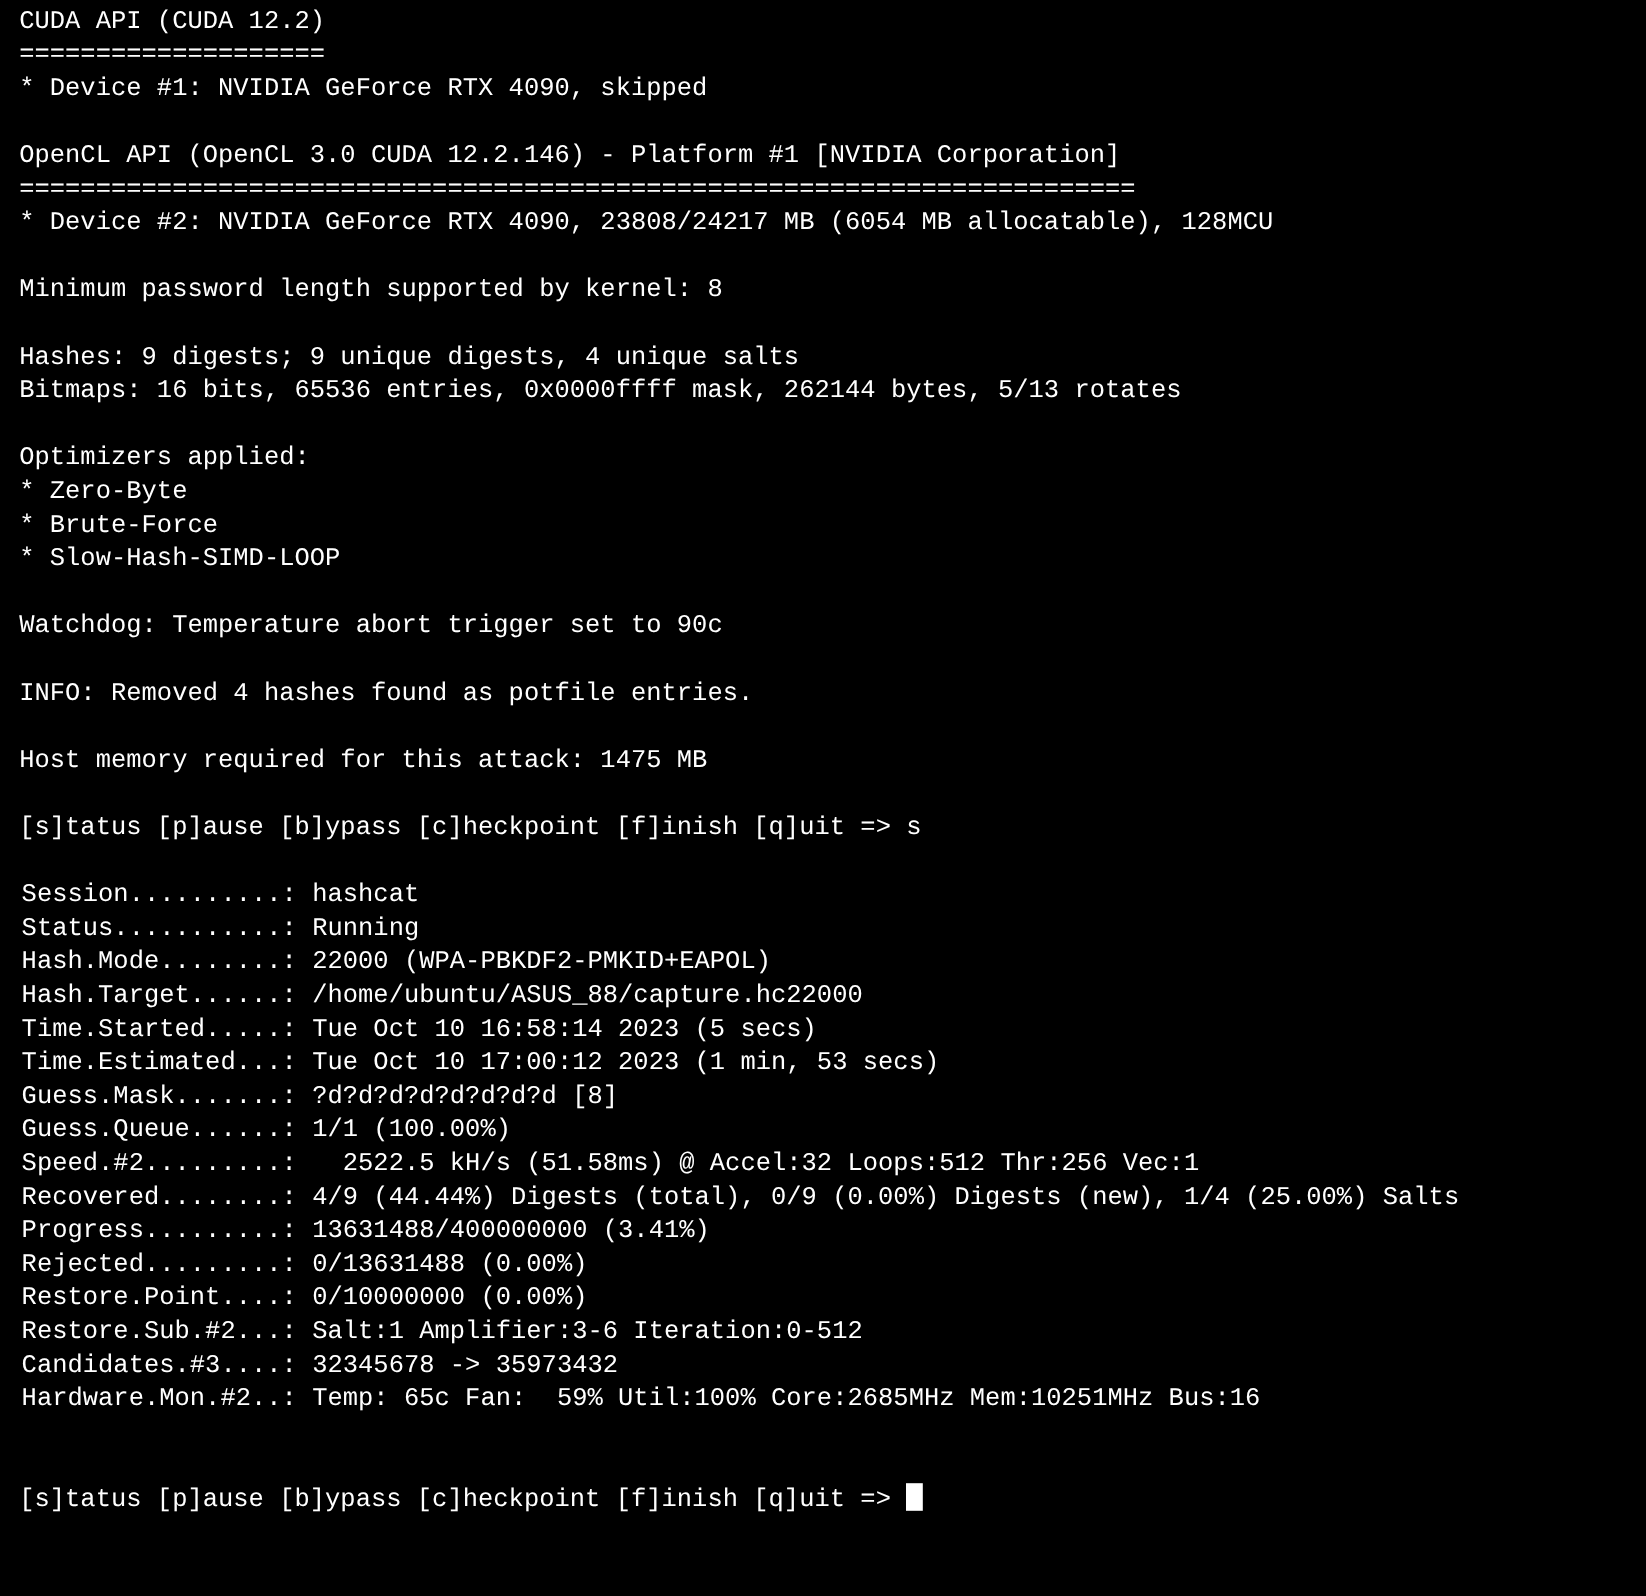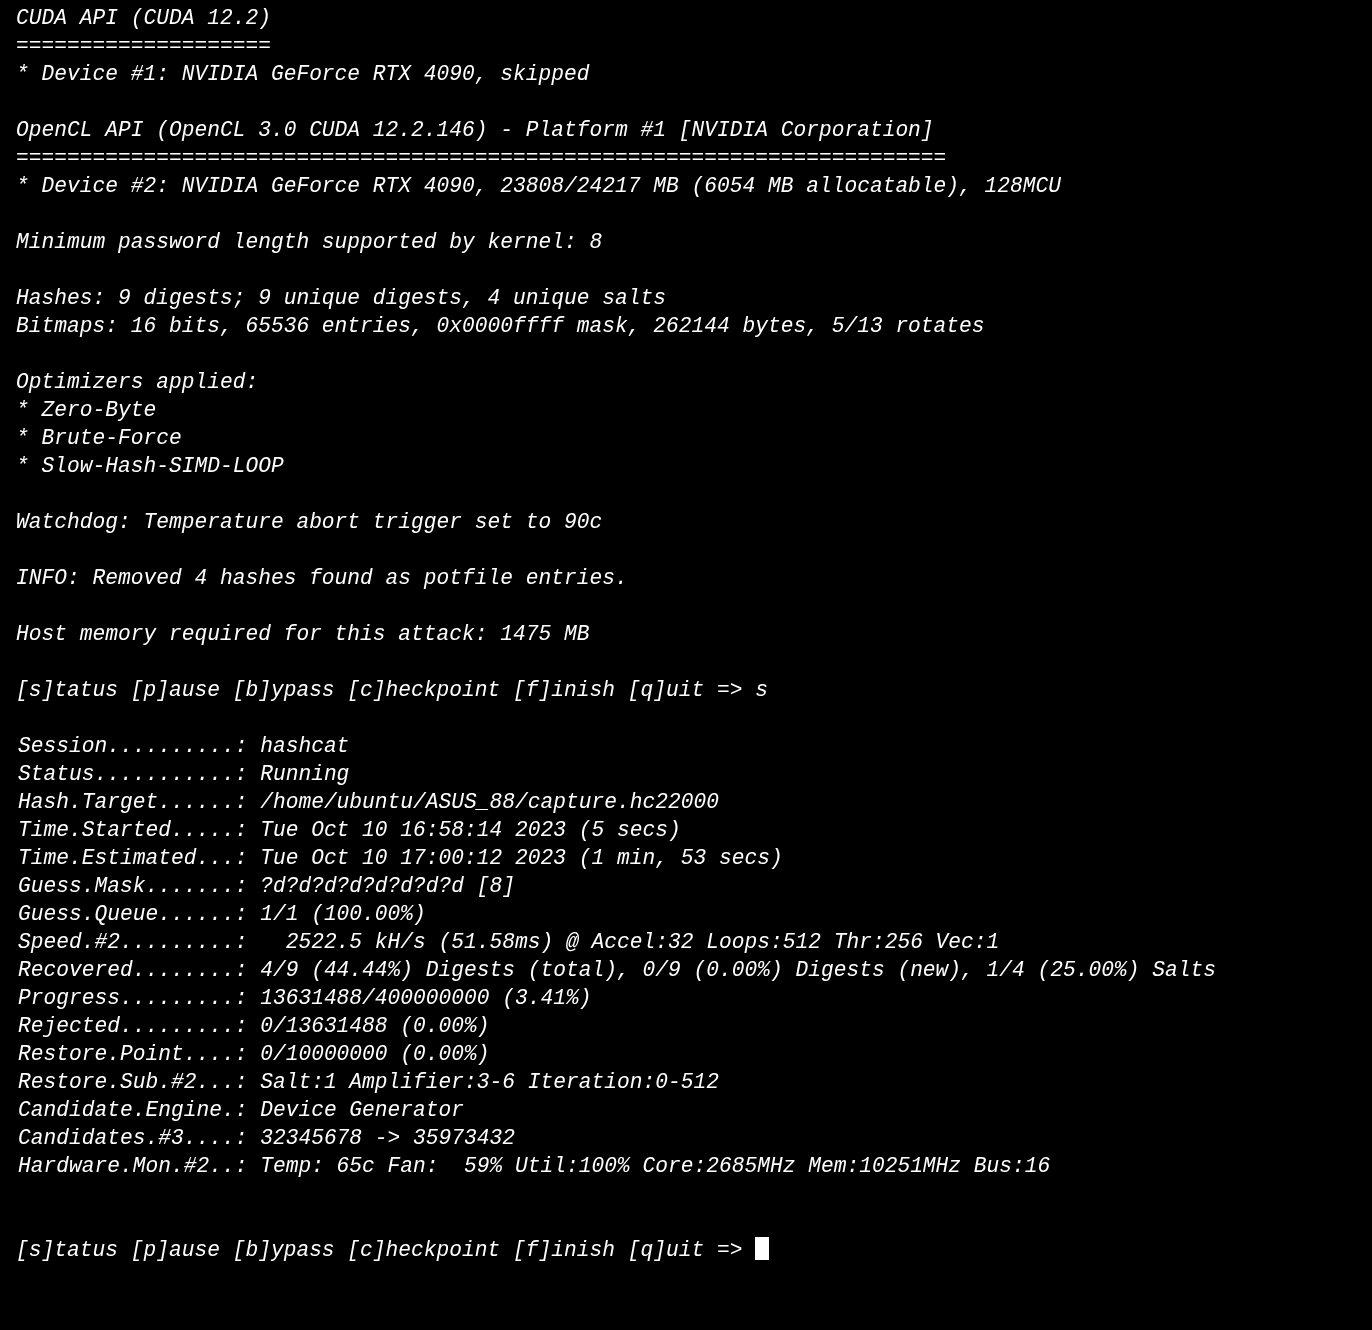--- a/index.html
+++ b/index.html
@@ -18,21 +18,20 @@
     height: 1330px;
     background: #000000;
     color: #ffffff;
     font-family: "Liberation Mono", "DejaVu Sans Mono", monospace;
     font-size: 21.2px;
     line-height: 28px;
     letter-spacing: 0.03px;
     padding: 4px 0 0 0;
     box-sizing: border-box;
     position: relative;
-    font-style: italic;
   }
   .line {
     white-space: pre;
     height: 28px;
     padding-left: 16px;
     box-sizing: border-box;
     font-variant-ligatures: none;
   }
   .line.blank {
     height: 28px;
@@ -87,32 +86,32 @@
   <div class="line blank"></div>
 
   <div class="line">Host memory required for this attack: 1475 MB</div>
   <div class="line blank"></div>
 
   <div class="line"><span>[s]tatus [p]ause [b]ypass [c]heckpoint [f]inish [q]uit =&gt; </span><span>s</span></div>
   <div class="line blank"></div>
 
   <div class="line status"><span>Session..........:</span><span> </span><span>hashcat</span></div>
   <div class="line status"><span>Status...........:</span><span> </span><span>Running</span></div>
+  <div class="line status"><span>Hash.Mode........:</span><span> </span><span>22000 (WPA-PBKDF2-PMKID+EAPOL)</span></div>
   <div class="line status"><span>Hash.Target......:</span><span> </span><span>/home/ubuntu/ASUS_88/capture.hc22000</span></div>
   <div class="line status"><span>Time.Started.....:</span><span> </span><span>Tue Oct 10 16:58:14 2023 (5 secs)</span></div>
   <div class="line status"><span>Time.Estimated...:</span><span> </span><span>Tue Oct 10 17:00:12 2023 (1 min, 53 secs)</span></div>
   <div class="line status"><span>Guess.Mask.......:</span><span> </span><span>?d?d?d?d?d?d?d?d [8]</span></div>
   <div class="line status"><span>Guess.Queue......:</span><span> </span><span>1/1 (100.00%)</span></div>
   <div class="line status"><span>Speed.#2.........:</span><span> </span><span>  2522.5 kH/s (51.58ms) @ Accel:32 Loops:512 Thr:256 Vec:1</span></div>
   <div class="line status"><span>Recovered........:</span><span> </span><span>4/9 (44.44%) Digests (total), 0/9 (0.00%) Digests (new), 1/4 (25.00%) Salts</span></div>
   <div class="line status"><span>Progress.........:</span><span> </span><span>13631488/400000000 (3.41%)</span></div>
   <div class="line status"><span>Rejected.........:</span><span> </span><span>0/13631488 (0.00%)</span></div>
   <div class="line status"><span>Restore.Point....:</span><span> </span><span>0/10000000 (0.00%)</span></div>
   <div class="line status"><span>Restore.Sub.#2...:</span><span> </span><span>Salt:1 Amplifier:3-6 Iteration:0-512</span></div>
-  <div class="line status"><span>Candidate.Engine.:</span><span> </span><span>Device Generator</span></div>
   <div class="line status"><span>Candidates.#3....:</span><span> </span><span>32345678 -&gt; 35973432</span></div>
   <div class="line status"><span>Hardware.Mon.#2..:</span><span> </span><span>Temp: 65c Fan:  59% Util:100% Core:2685MHz Mem:10251MHz Bus:16</span></div>
 
   <div class="line blank"></div>
   <div class="line blank"></div>
 
   <div class="line"><span>[s]tatus [p]ause [b]ypass [c]heckpoint [f]inish [q]uit =&gt; </span><span></span><span class="cursor" style="background: rgb(255, 255, 255);"></span></div>
 
 </div>
 

